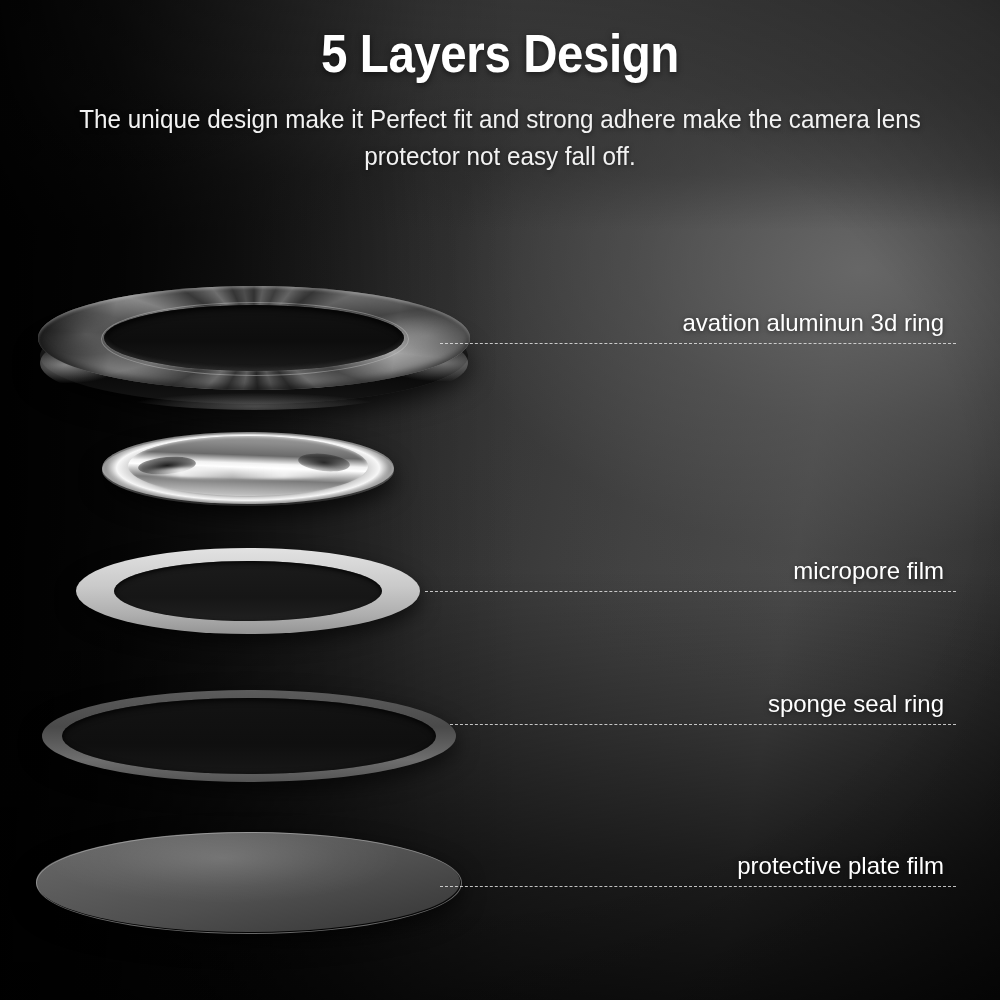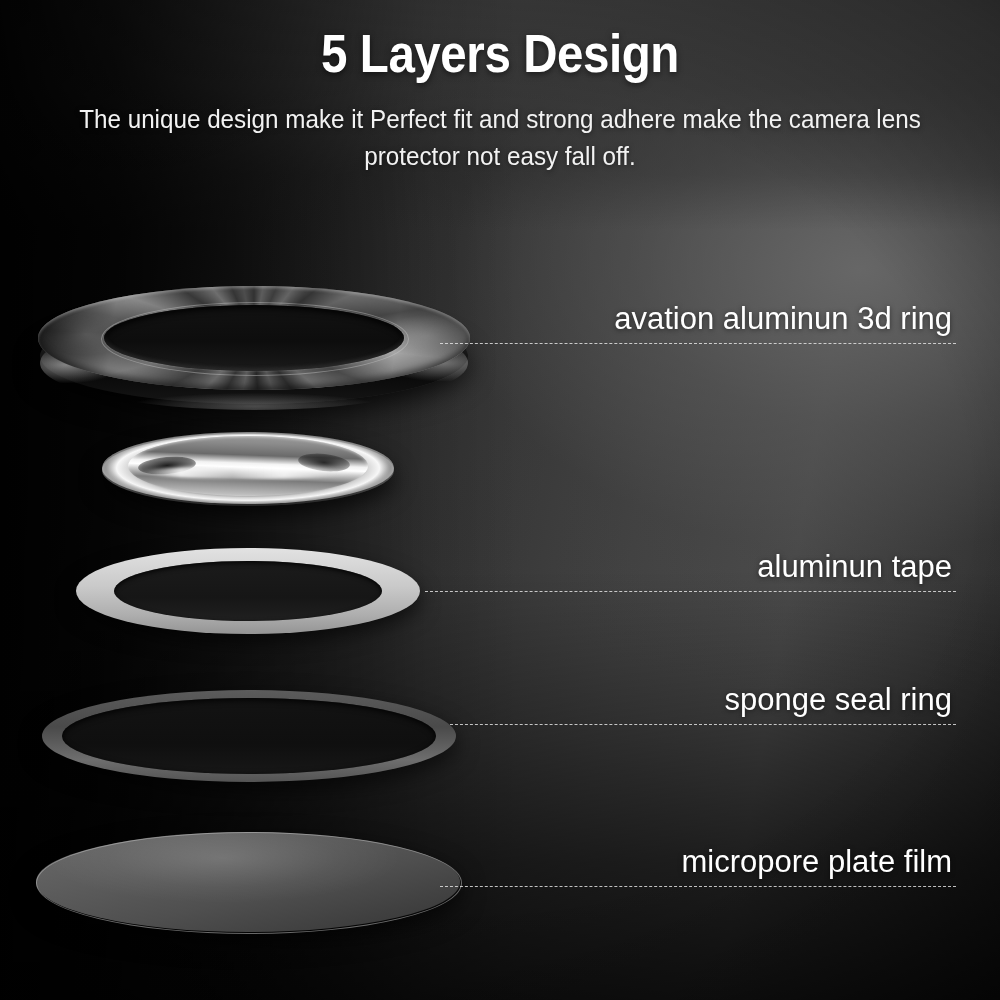--- a/index.html
+++ b/index.html
@@ -89,23 +89,23 @@
     line-height: 37px;
     font-weight: 400;
     transform: scaleX(0.95);
     text-shadow: 0 1px 5px rgba(0,0,0,0.5);
   }
 
   
   .callout { position: absolute; }
   .callout .lbl {
     position: absolute;
-    right: 8px; bottom: 7px;
+    right: 16px; bottom: 7px;
     color: #ffffff;
-    font-size: 31px;
+    font-size: 24px;
     white-space: nowrap;
     text-shadow: 0 1px 5px rgba(0,0,0,0.55);
   }
   .callout .dash {
     position: absolute;
     left: 0; right: 4px; bottom: 0;
     height: 0;
     border-top: 1.6px dashed rgba(232,232,232,0.82);
   }
 
@@ -325,27 +325,27 @@
     <div class="rim"></div>
   </div>
 
   <div class="callout" style="left:440px; top:300px; width:520px; height:44px;">
     <div class="lbl">avation aluminun 3d ring</div>
     <div class="dash"></div>
   </div>
 
 
   <div class="callout" style="left:425px; top:548px; width:535px; height:44px;">
-    <div class="lbl">aluminun tape</div>
+    <div class="lbl">micropore film</div>
     <div class="dash"></div>
   </div>
 
   <div class="callout" style="left:450px; top:681px; width:510px; height:44px;text-align:right;">
     <div class="lbl">sponge seal ring</div>
     <div class="dash"></div>
   </div>
 
   <div class="callout" style="left:440px; top:843px; width:520px; height:44px;">
-    <div class="lbl">micropore plate film</div>
+    <div class="lbl">protective plate film</div>
     <div class="dash"></div>
   </div>
 
 </div>
 
 </body></html>

